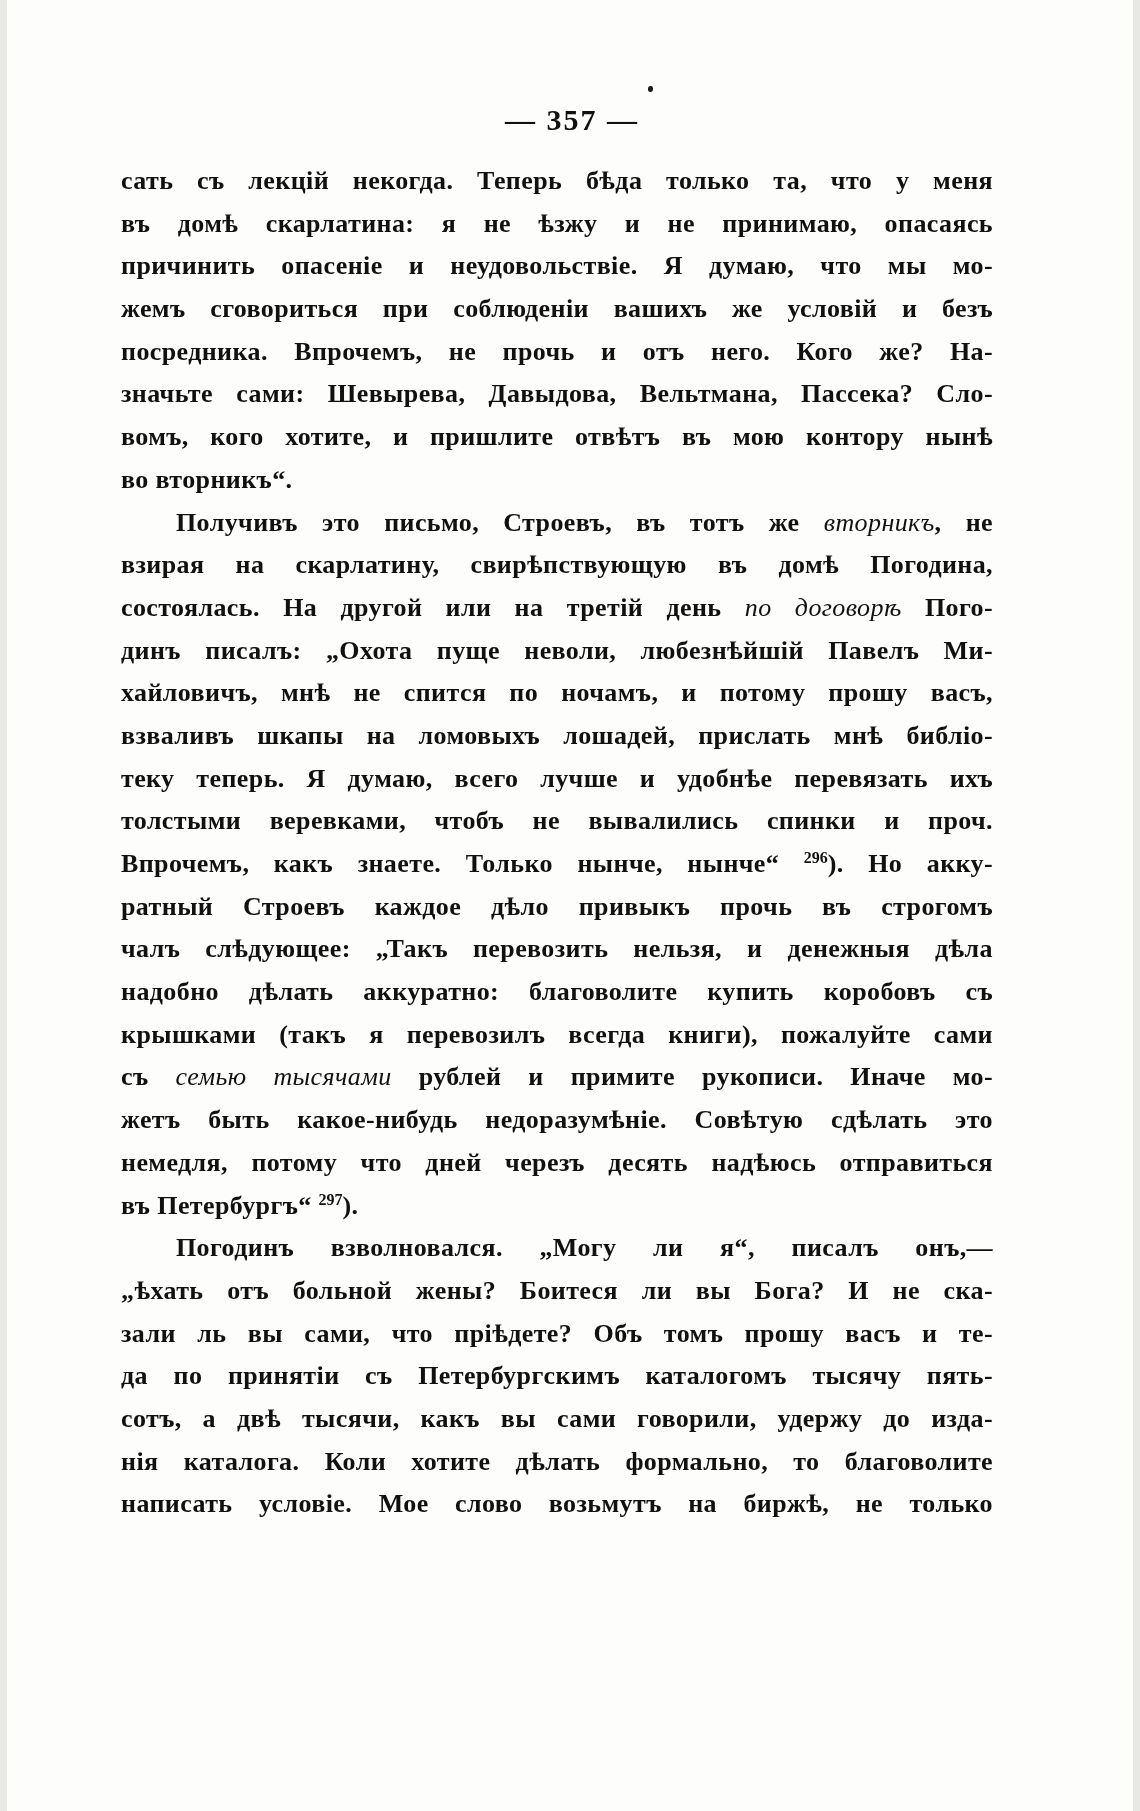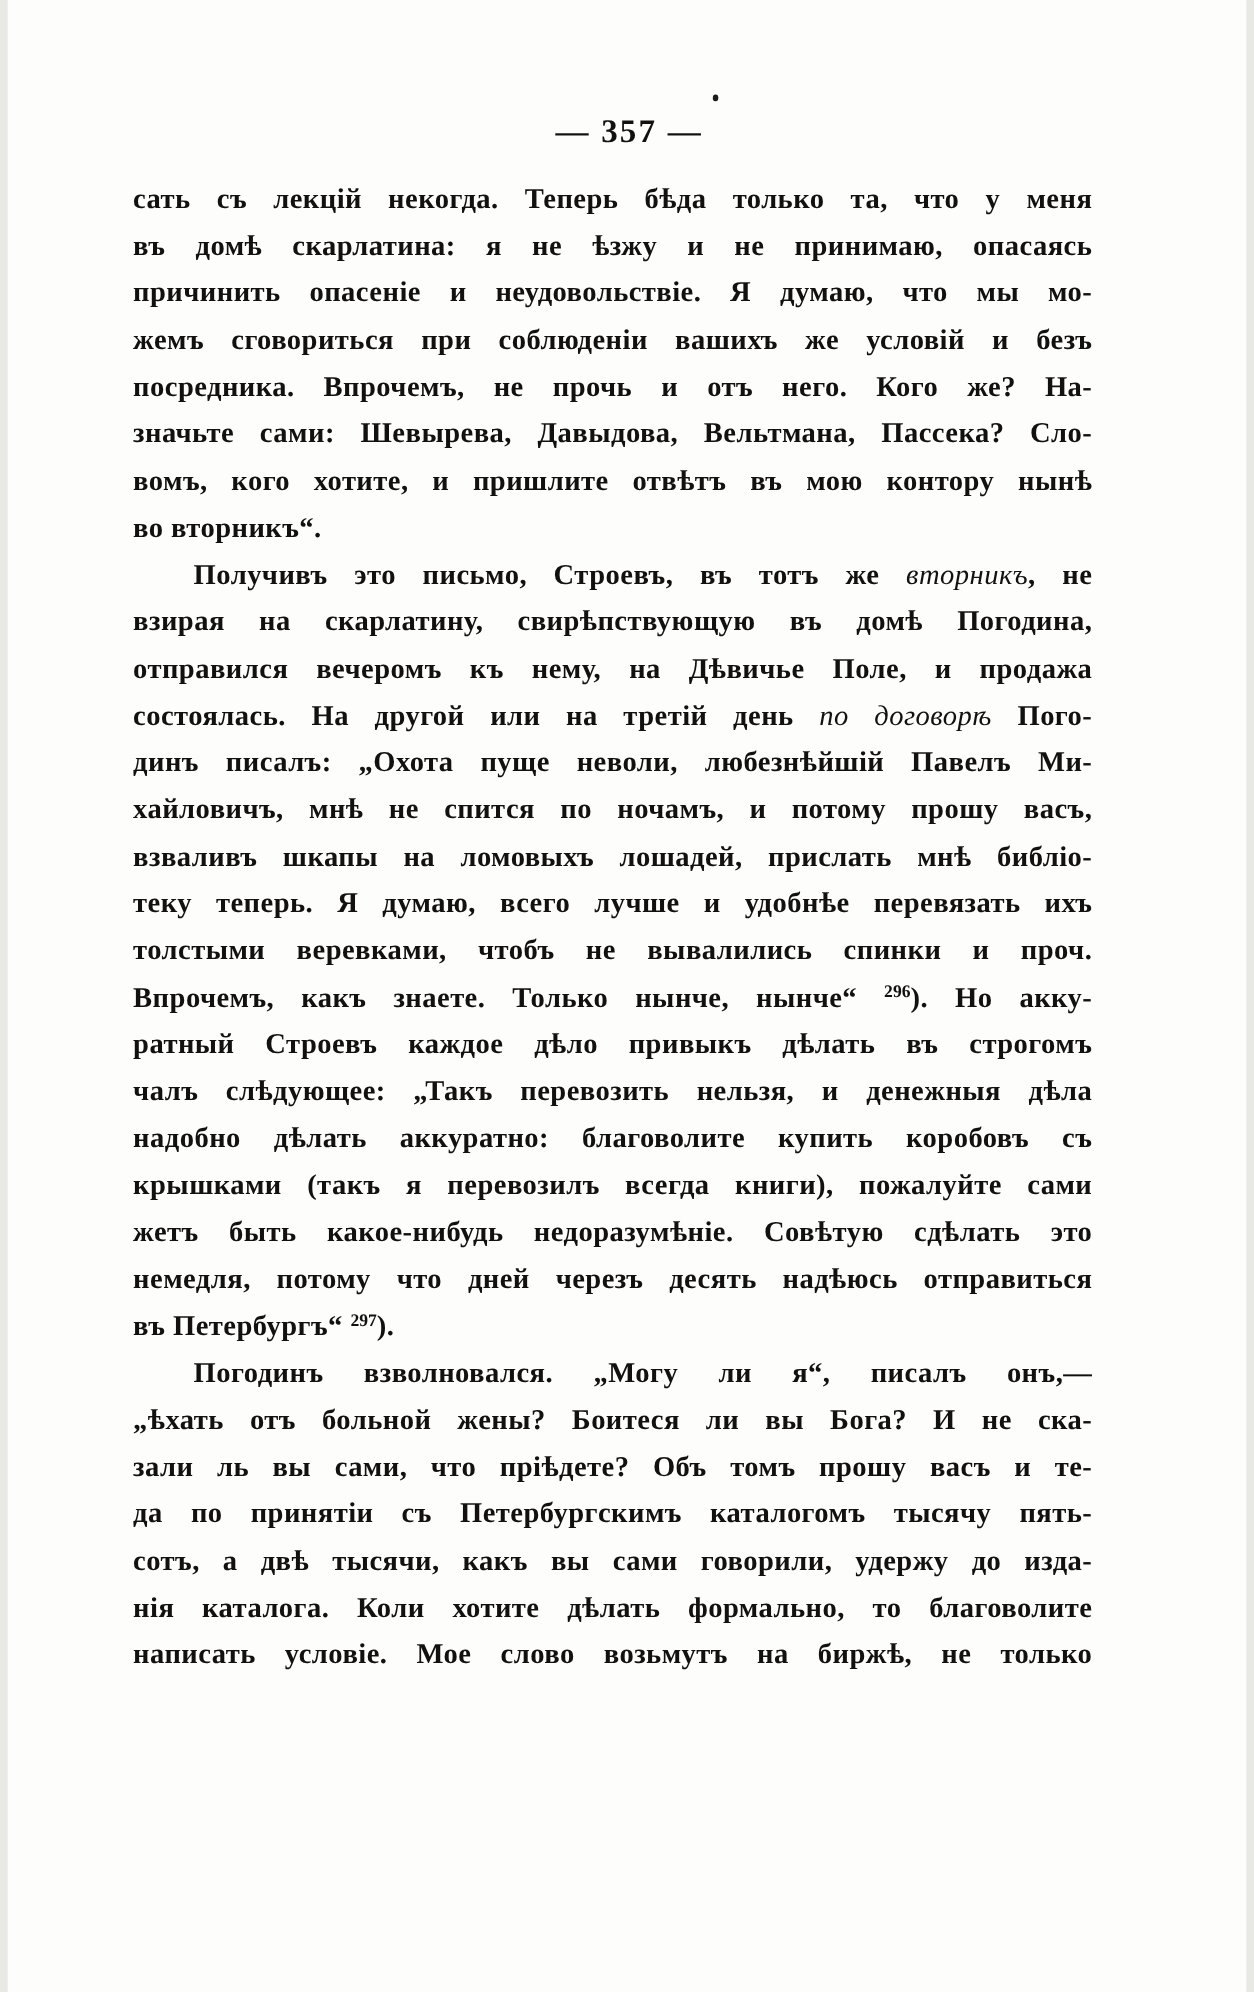--- a/index.html
+++ b/index.html
@@ -82,32 +82,32 @@
       <div class="line"><span>сать съ лекцій некогда. Теперь бѣда только та, что у меня</span></div>
       <div class="line"><span>въ домѣ скарлатина: я не ѣзжу и не принимаю, опасаясь</span></div>
       <div class="line"><span>причинить опасеніе и неудовольствіе. Я думаю, что мы мо-</span></div>
       <div class="line"><span>жемъ сговориться при соблюденіи вашихъ же условій и безъ</span></div>
       <div class="line"><span>посредника. Впрочемъ, не прочь и отъ него. Кого же? На-</span></div>
       <div class="line"><span>значьте сами: Шевырева, Давыдова, Вельтмана, Пассека? Сло-</span></div>
       <div class="line"><span>вомъ, кого хотите, и пришлите отвѣтъ въ мою контору нынѣ</span></div>
       <div class="line last"><span>во вторникъ“.</span></div>
       <div class="line indent"><span>Получивъ это письмо, Строевъ, въ тотъ же </span><span class="em">вторникъ</span><span>, не</span></div>
       <div class="line"><span>взирая на скарлатину, свирѣпствующую въ домѣ Погодина,</span></div>
-      <div class="line"><span>отправился вечеромъ къ нему, на Дѣвичье Поле, и продажа</span></div>
       <div class="line"><span>состоялась. На другой или на третій день </span><span class="em">по договорѣ</span><span> Пого-</span></div>
       <div class="line"><span>динъ писалъ: „Охота пуще неволи, любезнѣйшій Павелъ Ми-</span></div>
       <div class="line"><span>хайловичъ, мнѣ не спится по ночамъ, и потому прошу васъ,</span></div>
       <div class="line"><span>взваливъ шкапы на ломовыхъ лошадей, прислать мнѣ библіо-</span></div>
       <div class="line"><span>теку теперь. Я думаю, всего лучше и удобнѣе перевязать ихъ</span></div>
       <div class="line"><span>толстыми веревками, чтобъ не вывалились спинки и проч.</span></div>
       <div class="line"><span>Впрочемъ, какъ знаете. Только нынче, нынче“ </span><sup>296</sup><span>). Но акку-</span></div>
-      <div class="line"><span>ратный Строевъ каждое дѣло привыкъ дѣлать въ строгомъ</span></div>
+      <div class="line"><span>ратный Строевъ каждое дѣло привыкъ прочь въ строгомъ</span></div>
       <div class="line"><span>чалъ слѣдующее: „Такъ перевозить нельзя, и денежныя дѣла</span></div>
       <div class="line"><span>надобно дѣлать аккуратно: благоволите купить коробовъ съ</span></div>
       <div class="line"><span>крышками (такъ я перевозилъ всегда книги), пожалуйте сами</span></div>
+      <div class="line"><span>съ </span><span class="em">семью тысячами</span><span> рублей и примите рукописи. Иначе мо-</span></div>
       <div class="line"><span>жетъ быть какое-нибудь недоразумѣніе. Совѣтую сдѣлать это</span></div>
       <div class="line"><span>немедля, потому что дней черезъ десять надѣюсь отправиться</span></div>
       <div class="line last"><span>въ Петербургъ“ </span><sup>297</sup><span>).</span></div>
       <div class="line indent"><span>Погодинъ взволновался. „Могу ли я“, писалъ онъ,—</span></div>
       <div class="line"><span>„ѣхать отъ больной жены? Боитеся ли вы Бога? И не ска-</span></div>
       <div class="line"><span>зали ль вы сами, что пріѣдете? Объ томъ прошу васъ и те-</span></div>
       <div class="line"><span>да по принятіи съ Петербургскимъ каталогомъ тысячу пять-</span></div>
       <div class="line"><span>сотъ, а двѣ тысячи, какъ вы сами говорили, удержу до изда-</span></div>
       <div class="line"><span>нія каталога. Коли хотите дѣлать формально, то благоволите</span></div>
       <div class="line"><span>написать условіе. Мое слово возьмутъ на биржѣ, не только</span></div>

